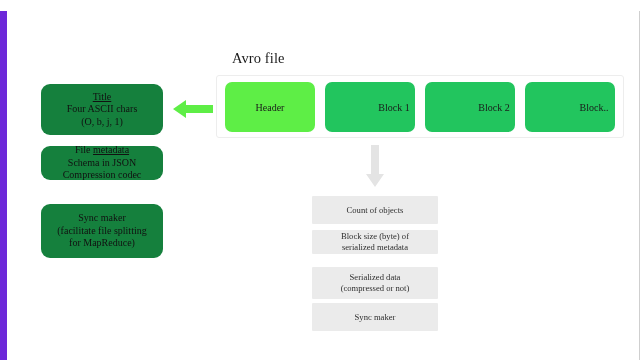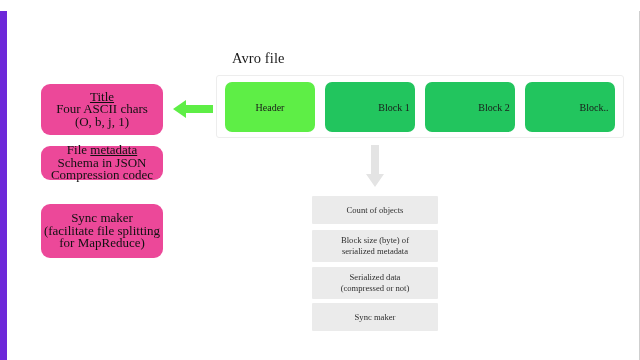--- a/index.html
+++ b/index.html
@@ -75,29 +75,29 @@
   }
   .segment.pos1 { left: 108px; }
   .segment.pos2 { left: 208px; }
   .segment.pos3 { left: 308px; }
 
   
   .green-box {
     position: absolute;
     left: 34px;
     width: 122px;
-    background: #ec4899;
+    background: #15803d;
     border-radius: 9px;
     display: flex;
     flex-direction: column;
     align-items: center;
     justify-content: center;
     box-sizing: border-box;
     color: #111111;
-    font-size: 13px;
+    font-size: 10px;
     line-height: 12.6px;
     text-align: center;
   }
   .green-box.g1 { top: 73px;  height: 51px; }
   .green-box.g2 { top: 135px; height: 34px; }
   .green-box.g3 { top: 193px; height: 54px; }
   .green-box .u { text-decoration: underline; }
 
   
   .arrow-left {
@@ -128,21 +128,21 @@
     flex-direction: column;
     align-items: center;
     justify-content: center;
     box-sizing: border-box;
     color: #2e2e2e;
     font-size: 8.6px;
     line-height: 11px;
     text-align: center;
   }
   .gray-box.b1 { top: 185px; height: 28px; }
-  .gray-box.b2 { top: 219px; height: 32px; }
+  .gray-box.b2 { top: 219px; height: 24px; }
   .gray-box.b3 { top: 256px; height: 32px; }
   .gray-box.b4 { top: 292px; height: 28px; }
 </style>
 </head>
 <body>
 
 <div id="slide">
 
   <div class="slide-title">Avro file</div>
 

